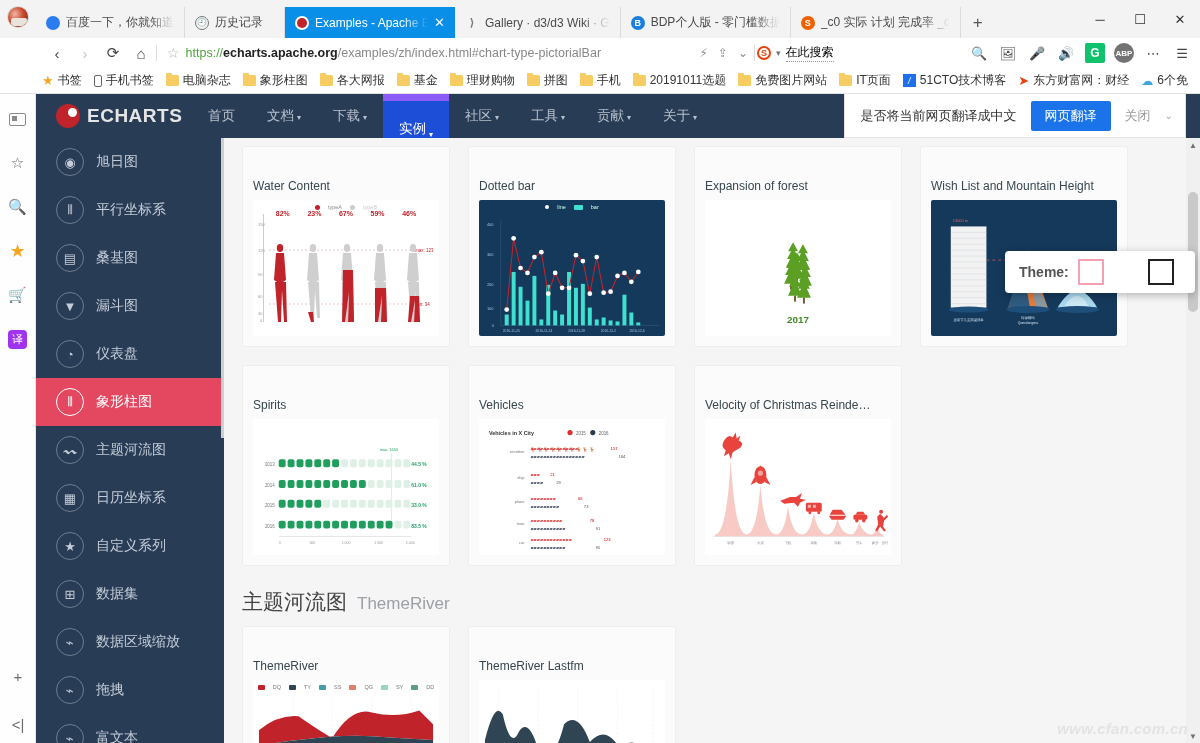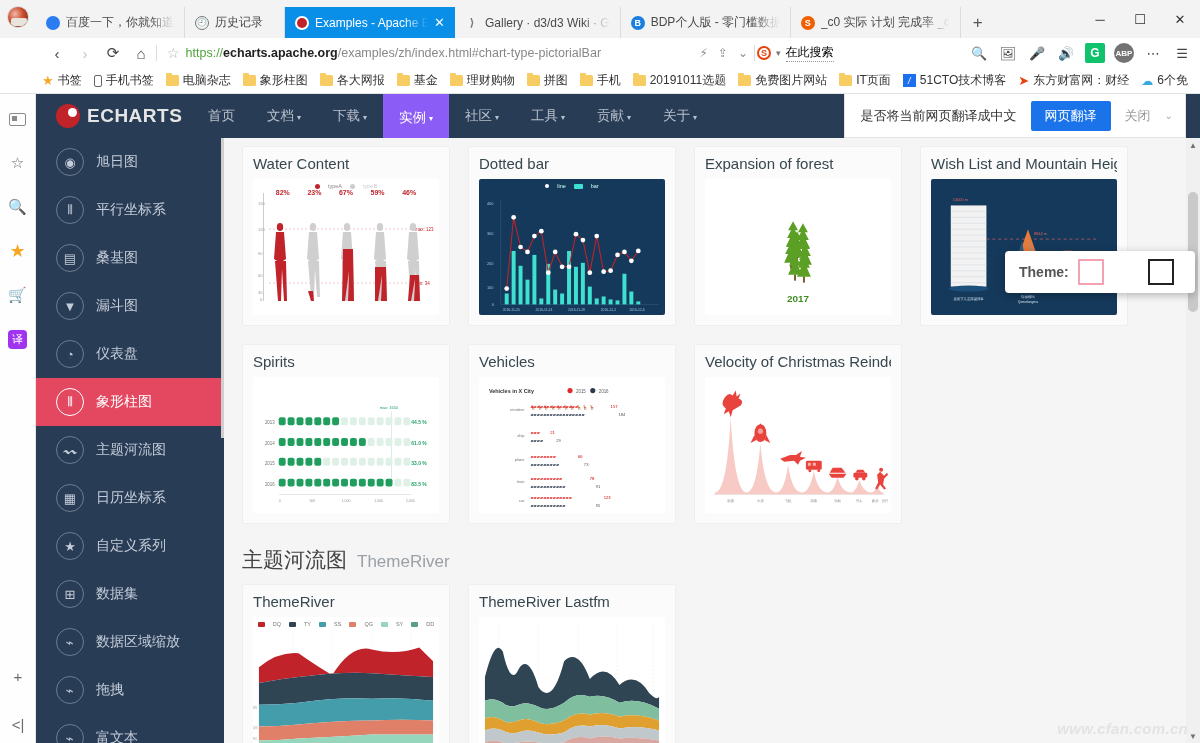--- a/index.html
+++ b/index.html
@@ -120,21 +120,21 @@
   }
   .ec-logo { display:flex; align-items:center; gap:7px; padding-left: 20px; width: 156px; }
   .ec-logo-mark { width:24px; height:24px; border-radius:50%; background:#c1232b; position:relative; }
   .ec-logo-mark::after { content:''; position:absolute; right:3px; top:4px; width:9px; height:9px; border-radius:50%; background:#fff; }
   .ec-logo-text { color:#e5e5e5; font-size:19px; font-weight:bold; letter-spacing:0.5px; }
   .ec-nav { display:flex; align-items:center; height:34px; }
   .ec-nav a {
     color:#b7c0cc; font-size:13.5px; padding: 0 16px; height:44px;
     display:flex; align-items:center; gap:3px; text-decoration:none;
   }
-  .ec-nav a.active { background:#8b5cf6; color:#fff; border-top: 3px solid #8b5cf6; }
+  .ec-nav a.active { background:#1d4ed8; color:#fff; border-top: 7px solid #8b5cf6; align-items: flex-end; }
   .caret { font-size: 8px; position: relative; top: 1px; }
 
   .transbar {
     position: absolute; top: 0; right: 14px; height: 44px;
     background:#fff; border:1px solid #e3e3e3; border-top: none;
     display:flex; align-items:center; gap: 14px; padding: 0 12px 0 16px;
     box-shadow: 0 1px 3px rgba(0,0,0,.08);
   }
   .transbar .t-text { font-size: 13px; color:#333; }
   .transbar .t-btn { background:#1a73e8; color:#fff; font-size:13px; padding: 6px 14px; border-radius:2px; }
@@ -164,21 +164,21 @@
   
   .ec-content {
     position:absolute; top:44px; left:188px; width: 976px; height: 605px;
     background:#f5f5f5; padding: 8px 0 0 0; overflow:hidden;
   }
   .card-row { display:flex; gap: 18px; padding-left: 18px; }
   .card {
     width: 208px; background:#fbfbfb; border:1px solid #eeeeee; border-radius: 2px;
     padding: 8px 10px 10px 10px;
   }
-  .card-title { font-size: 15px; color: #37474f; margin-bottom: 7px; white-space: nowrap; overflow: hidden; }
+  .card-title { font-size: 12px; color: #37474f; margin-bottom: 7px; white-space: nowrap; overflow: hidden; margin-top: 24px; }
   .card-canvas { height: 136px; border-radius: 2px; position: relative; overflow: hidden; }
   .cv-white { background:#ffffff; }
   .cv-dark { background:#15395b; }
 
   .section-head { padding: 22px 0 10px 18px; display:flex; align-items:baseline; gap: 10px; }
   .section-cn { font-size: 21px; color:#444; }
   .section-en { font-size: 17px; color:#9aa0a6; }
 
   
   .theme-pop {

